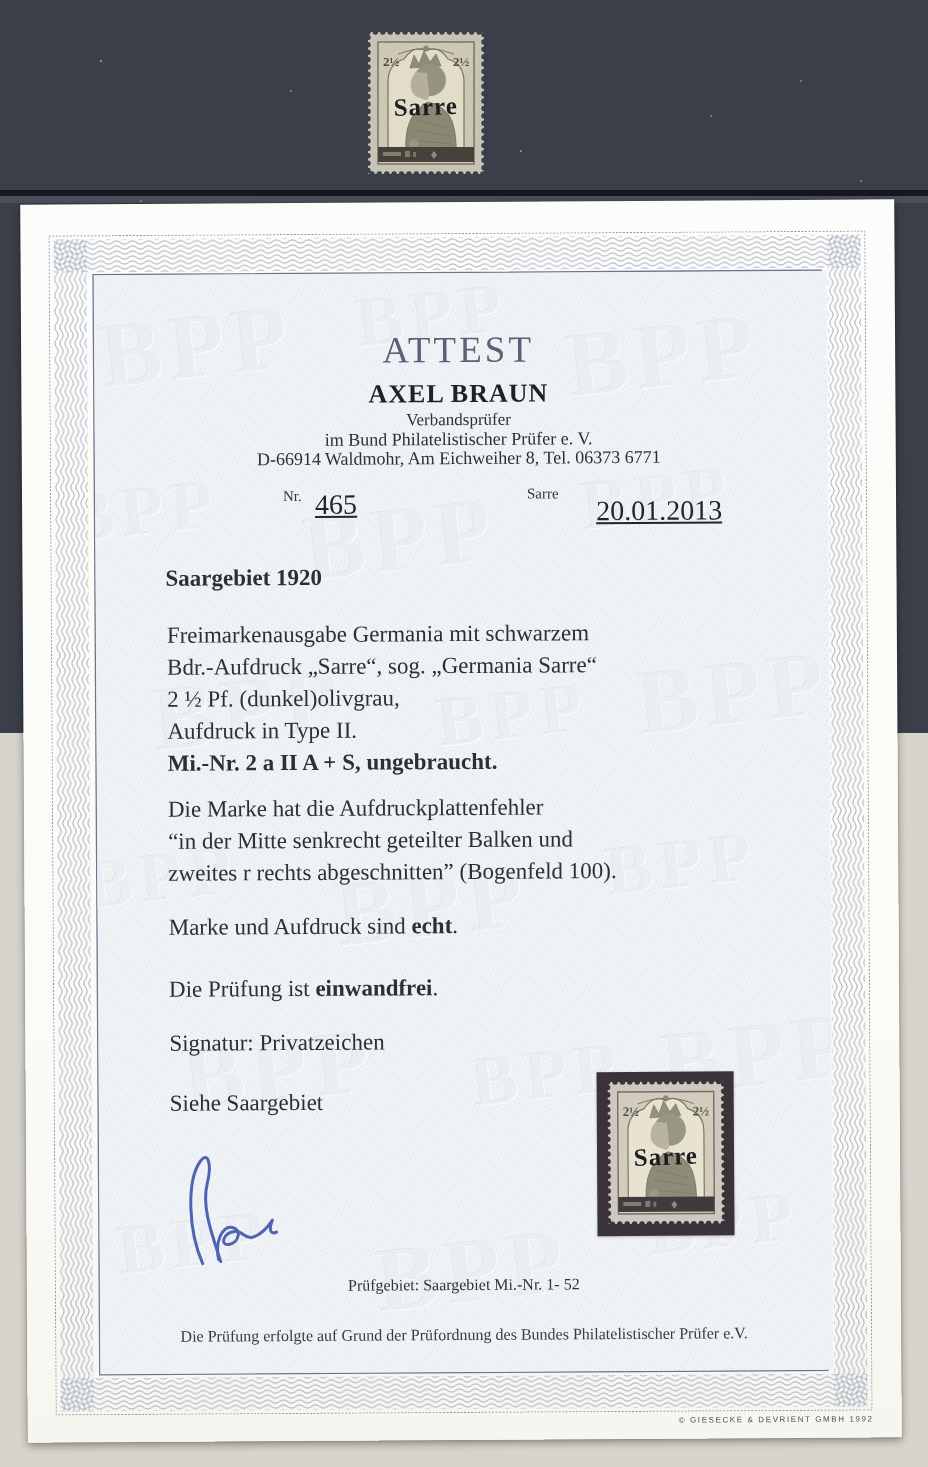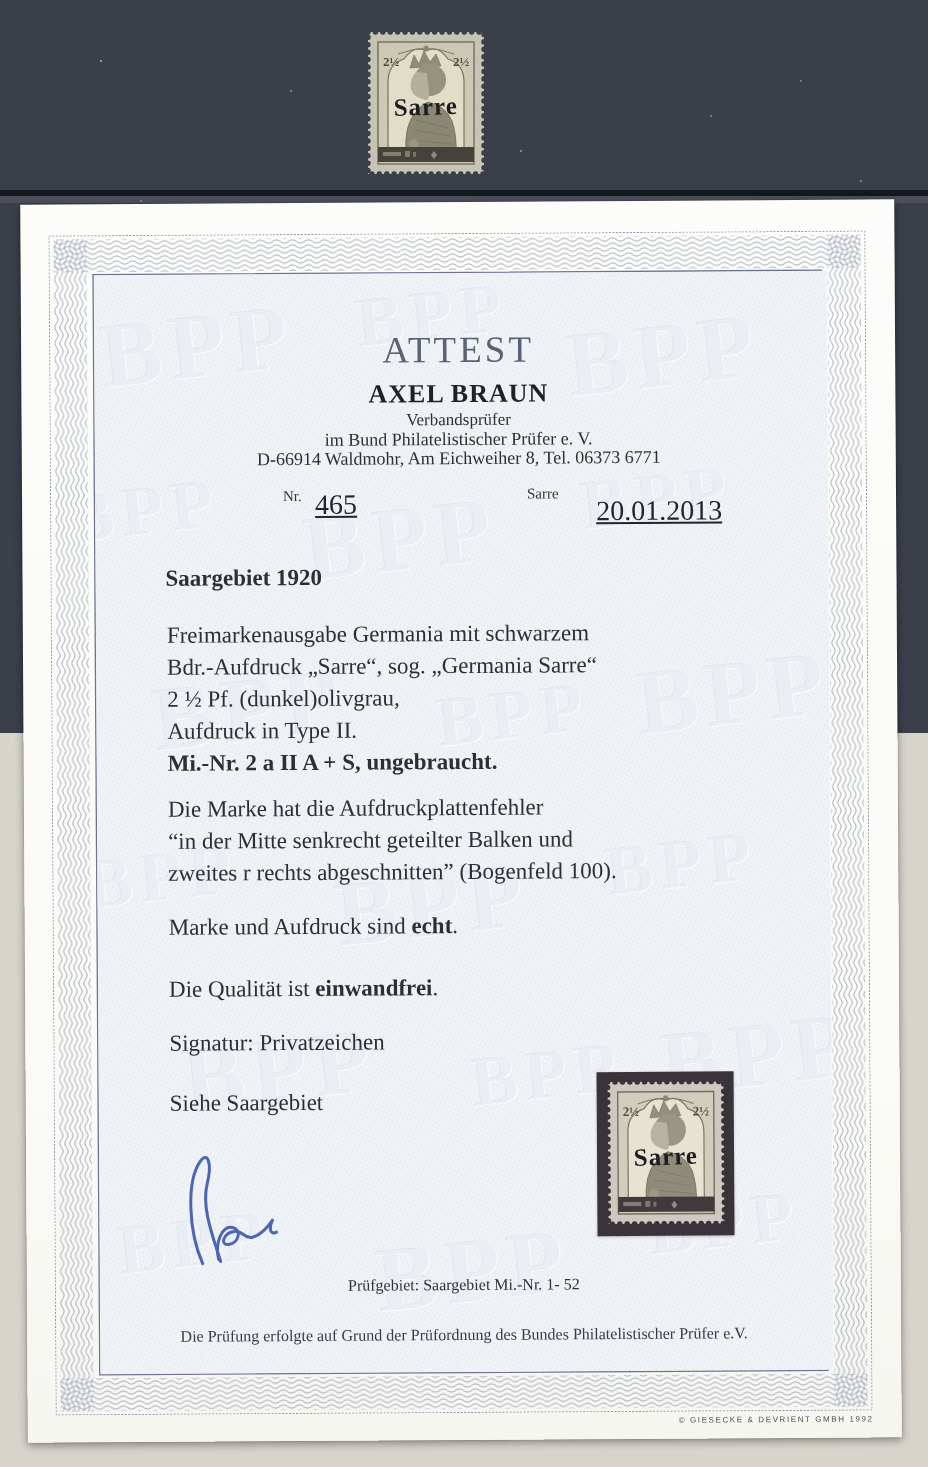--- a/index.html
+++ b/index.html
@@ -172,21 +172,21 @@
     </div>
 
     <div class="para" style="top:590px">
       <div>Die Marke hat die Aufdruckplattenfehler</div>
       <div>“in der Mitte senkrecht geteilter Balken und</div>
       <div>zweites r rechts abgeschnitten” (Bogenfeld 100).</div>
     </div>
 
     <div class="sigline" style="top:711px"><span>Marke und Aufdruck sind </span><span class="b">echt</span><span>.</span></div>
 
-    <div class="sigline" style="top:773px"><span>Die Qualität ist </span><span class="b">einwandfrei</span><span>.</span></div>
+    <div class="sigline" style="top:773px"><span>Die Prüfung ist </span><span class="b">einwandfrei</span><span>.</span></div>
 
     <div class="sigline" style="top:827px">Signatur: Privatzeichen</div>
     <div class="sigline" style="top:887px">Siehe Saargebiet</div>
 
     <svg class="signature" width="110" height="122" viewBox="0 0 110 122">
       <g fill="none" stroke="#3f58ac" stroke-width="3" stroke-linecap="round" stroke-linejoin="round" opacity="0.92">
         <path d="M26,116 C12,84 10,34 24,14 C32,3 36,16 31,36 C25,60 36,88 44,114"></path>
         <path d="M42,112 C38,94 46,78 56,80 C66,82 62,96 52,97 C43,98 47,85 58,84 C66,83 68,92 76,90 C83,88 90,82 96,73 C92,82 94,88 100,85"></path>
       </g>
     </svg>

